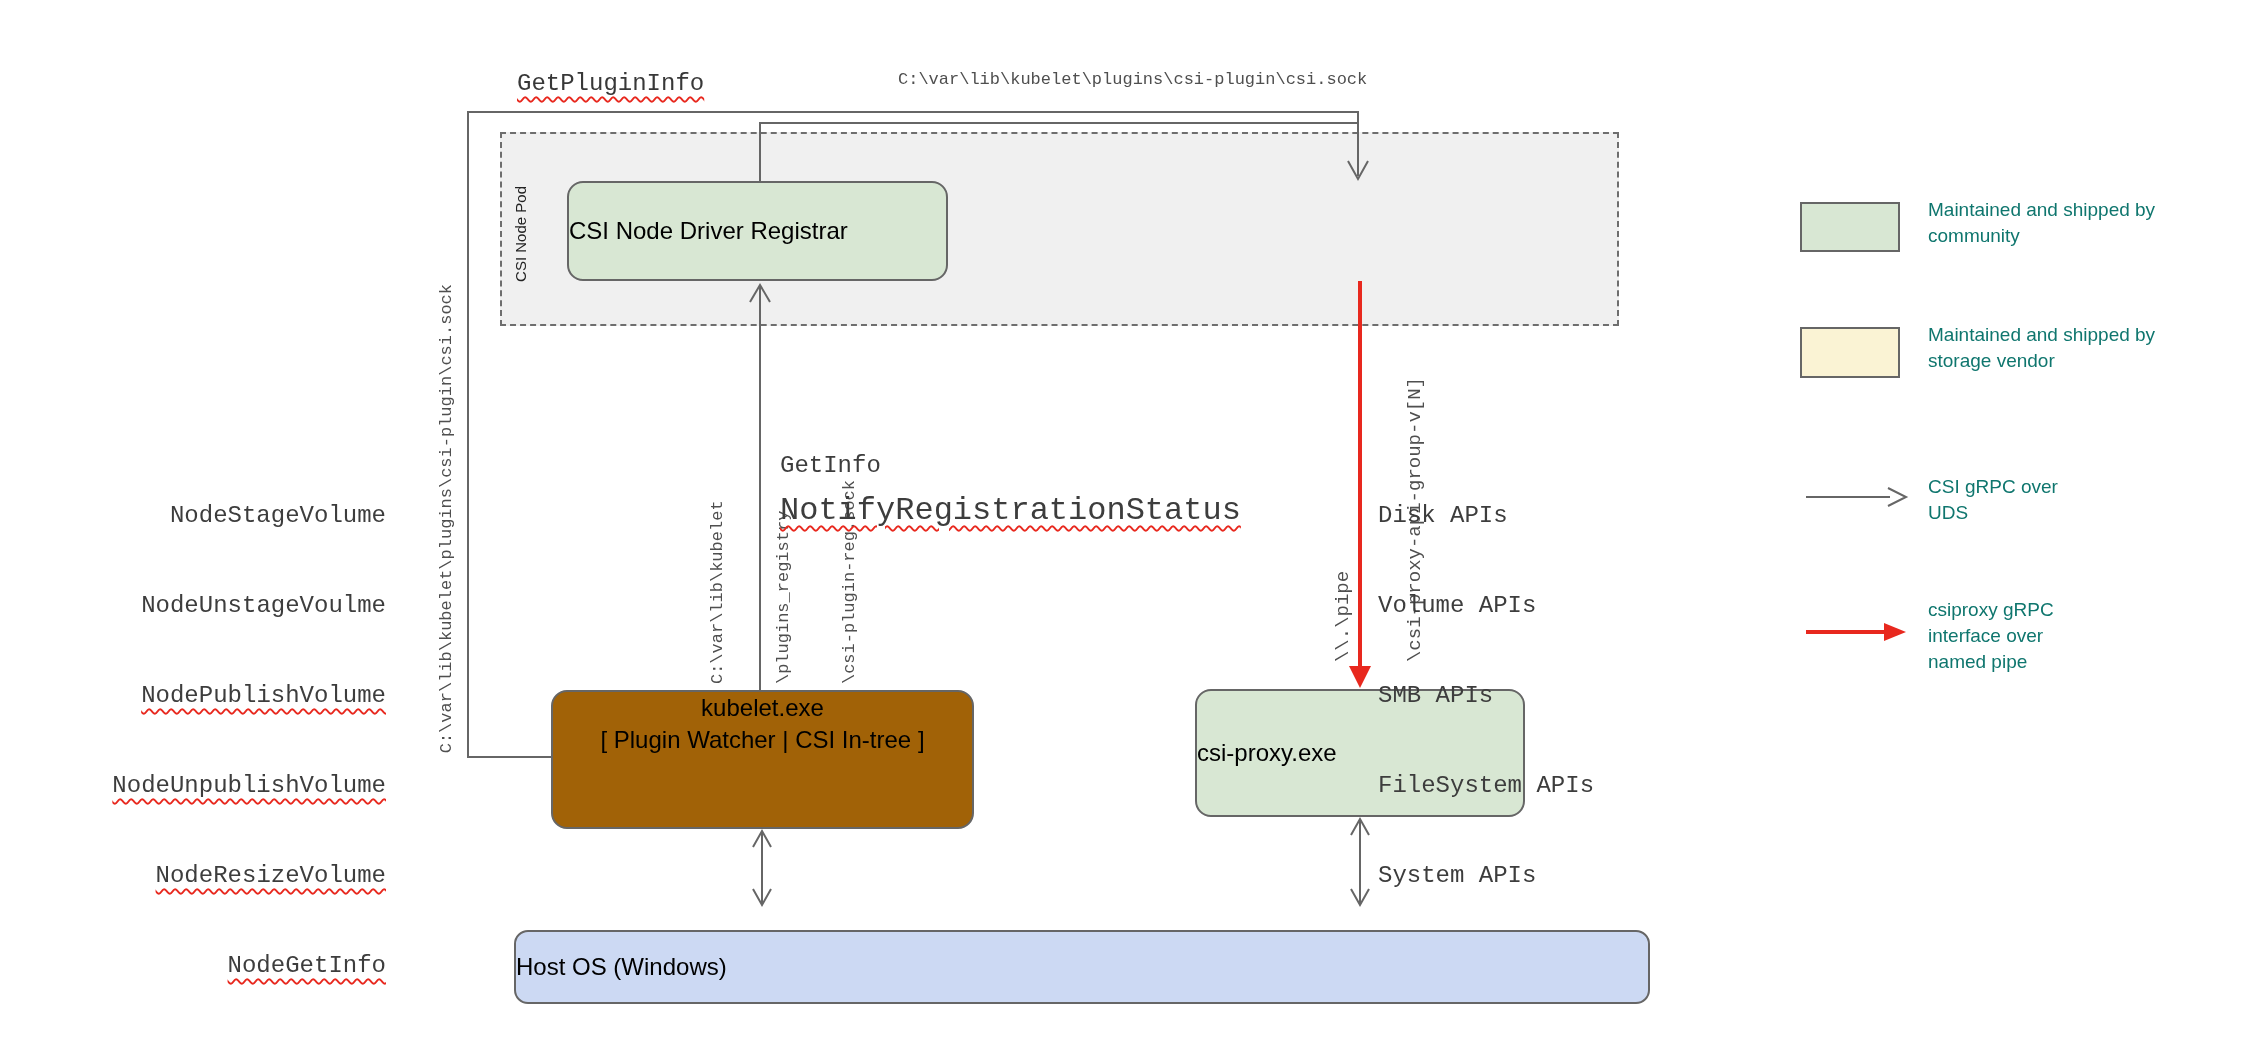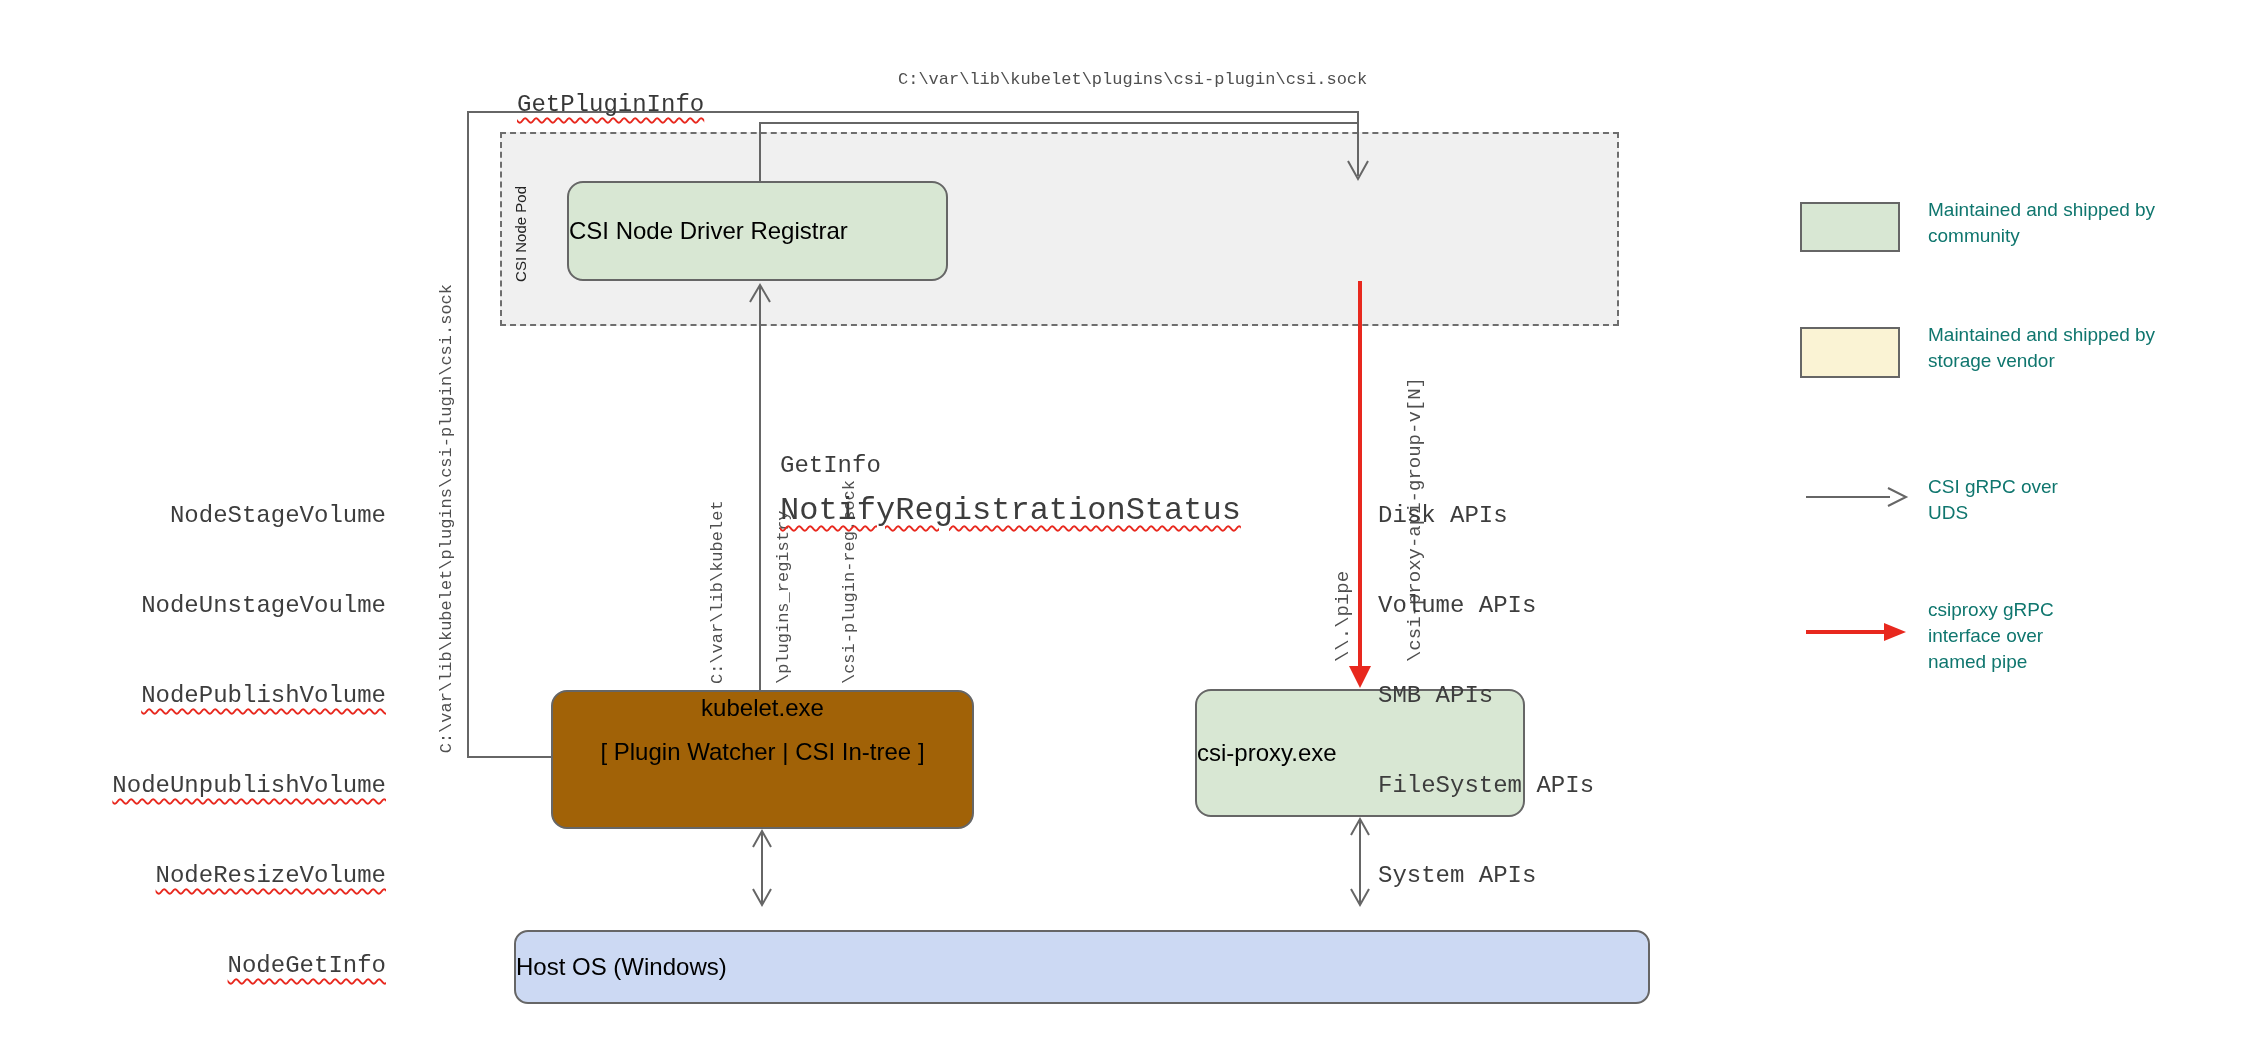--- a/index.html
+++ b/index.html
@@ -108,32 +108,32 @@
 
   <div class="vtext" style="left:512px; top:186px; font-size:15px; color:#222222;">CSI Node Pod</div>
 
   <div class="box" style="left:567px; top:181px; width:381px; height:100px; background:#d8e7d3;">
     <span>CSI Node Driver Registrar</span>
   </div>
 
 
   <div class="box" style="left:551px; top:690px; width:423px; height:139px; background:#a16207; flex-direction:column;">
     <span style="display:block;">kubelet.exe</span>
-    <span style="display:block;margin-top:12px;">[ Plugin Watcher | CSI In-tree ]</span>
+    <span style="display:block;">[ Plugin Watcher | CSI In-tree ]</span>
   </div>
 
   <div class="box" style="left:1195px; top:689px; width:330px; height:128px; background:#d8e7d3;">
     <span>csi-proxy.exe</span>
   </div>
 
   <div class="box" style="left:514px; top:906px; width:1136px; height:74px; background:#ccd9f3; border-radius:14px;margin-top:24px;">
     <span>Host OS (Windows)</span>
   </div>
 
-  <div class="abs mono squiggle" style="left:517px; top:70px; font-size:24px; color:#383838;margin-top:21px;">GetPluginInfo</div>
+  <div class="abs mono squiggle" style="left:517px; top:70px; font-size:24px; color:#383838;">GetPluginInfo</div>
 
   <div class="abs mono pathtext" style="left:898px; top:70px; font-size:17px;">C:\var\lib\kubelet\plugins\csi-plugin\csi.sock</div>
 
   <div class="vtext mono pathtext" style="left:437px; top:284px; font-size:17px;">C:\var\lib\kubelet\plugins\csi-plugin\csi.sock</div>
 
   <div class="abs mono node-list" style="left:96px; top:441px; width:290px;">
     <div>NodeStageVolume</div>
     <div>NodeUnstageVoulme</div>
     <div class="squiggle">NodePublishVolume</div>
     <div class="squiggle">NodeUnpublishVolume</div>

